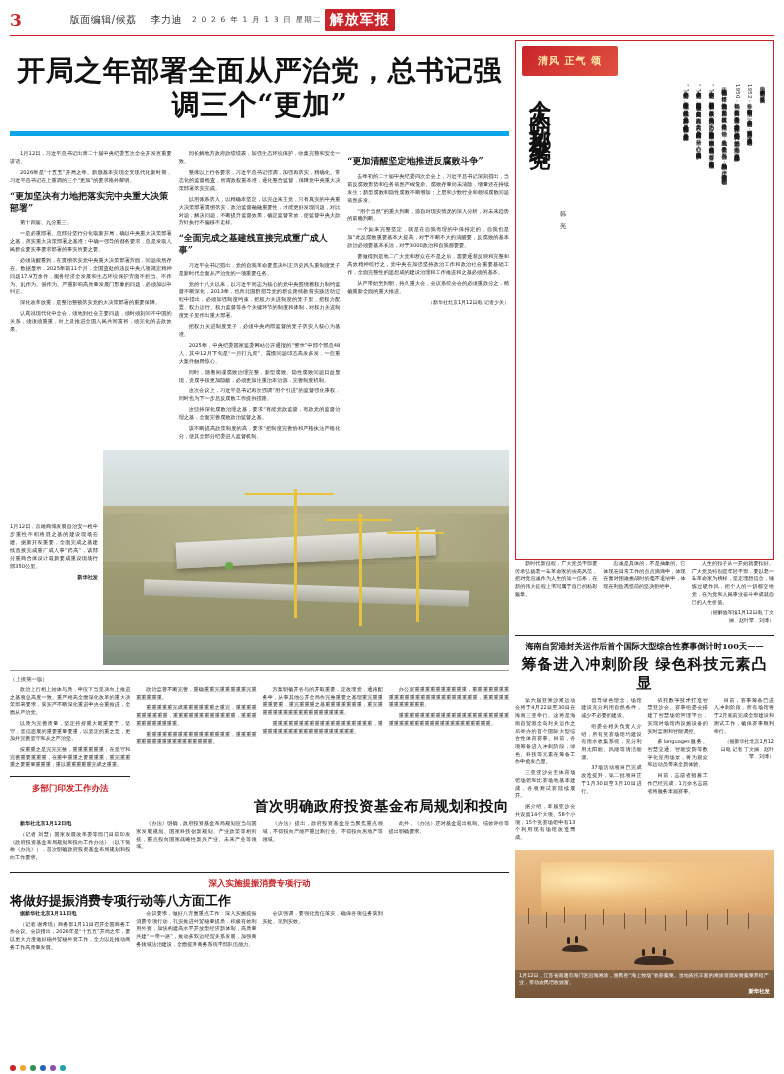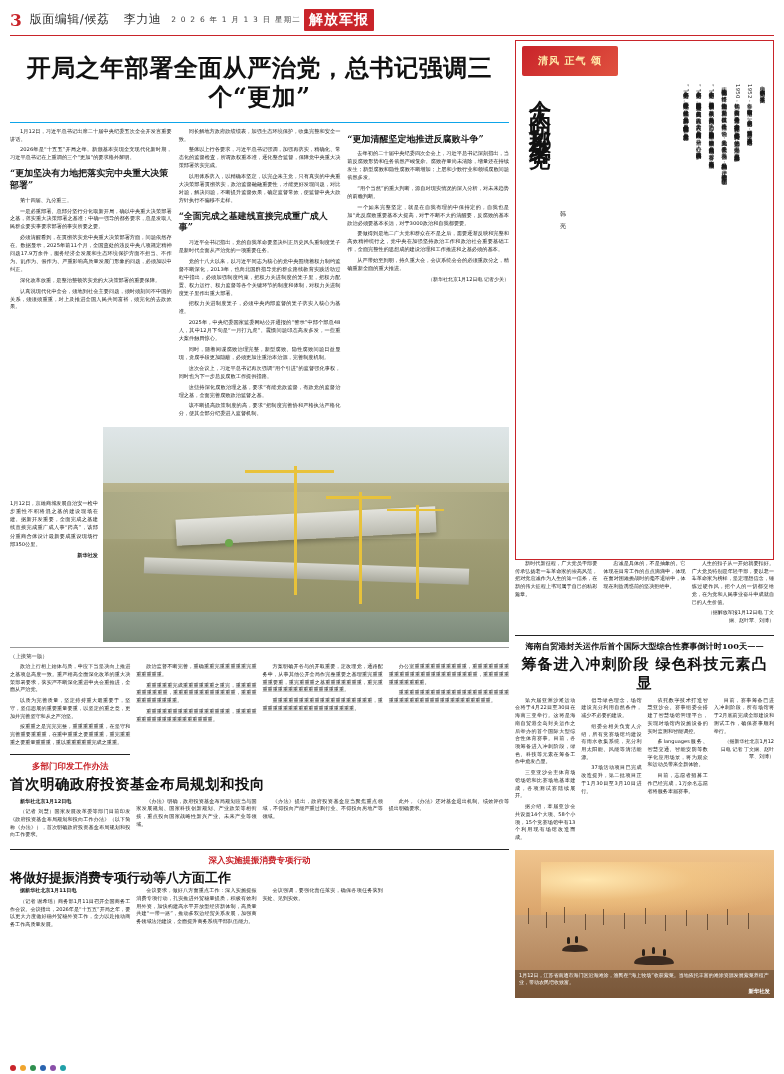--- a/index.html
+++ b/index.html
@@ -28,24 +28,25 @@
     padding-bottom: 2px;
   }
   .pagenum {
     color: #c9242a;
     font-size: 17px;
     font-weight: bold;
     margin-right: 8px;
     font-family: "DejaVu Serif", serif;
   }
   .editors {
-    font-size: 12px;
+    font-size: 10px;
     color: #333;
     letter-spacing: 0.5px;
     white-space: nowrap;
+    margin-left: 40px;
   }
   .editors span { margin-right: 10px; }
   .mast-center {
     flex: 1;
     text-align: center;
     font-size: 18px;
     font-weight: bold;
     letter-spacing: 12px;
     color: #111;
     font-family: "DejaVu Serif", serif;
@@ -72,29 +73,29 @@
   .body-area {
     display: flex;
     margin-top: 4px;
     height: 1030px;
   }
   .left-col { width: 505px; padding-right: 6px; }
   .right-col { width: 259px; position: relative; }
 
   
   .main-headline {
-    font-size: 24px;
+    font-size: 28px;
     font-weight: bold;
     text-align: center;
     letter-spacing: 0.5px;
     font-family: "DejaVu Serif", serif;
     padding: 14px 0 10px 0;
     line-height: 1.2;
-    border-bottom: 1px solid #0ea5e9;
-    margin-bottom: 5px;
+    border-bottom: 5px solid #0ea5e9;
+    margin-bottom: 14px;
   }
   .cols3 {
     display: flex;
     gap: 7px;
   }
   .col {
     flex: 1;
     font-size: 5.2px;
     line-height: 1.52;
     text-align: justify;
@@ -187,21 +188,21 @@
 
   .kicker {
     text-align: center;
     color: #c9242a;
     font-size: 8.5px;
     font-weight: bold;
     font-family: "DejaVu Serif", serif;
     margin: 3px 0 2px 0;
   }
   .headline2 {
-    text-align: left;
+    text-align: right;
     font-size: 14.5px;
     font-weight: bold;
     font-family: "DejaVu Serif", serif;
     letter-spacing: 0.5px;
     margin-bottom: 4px;
   }
   .headline3 {
     text-align: left;
     font-size: 13px;
     font-weight: bold;

